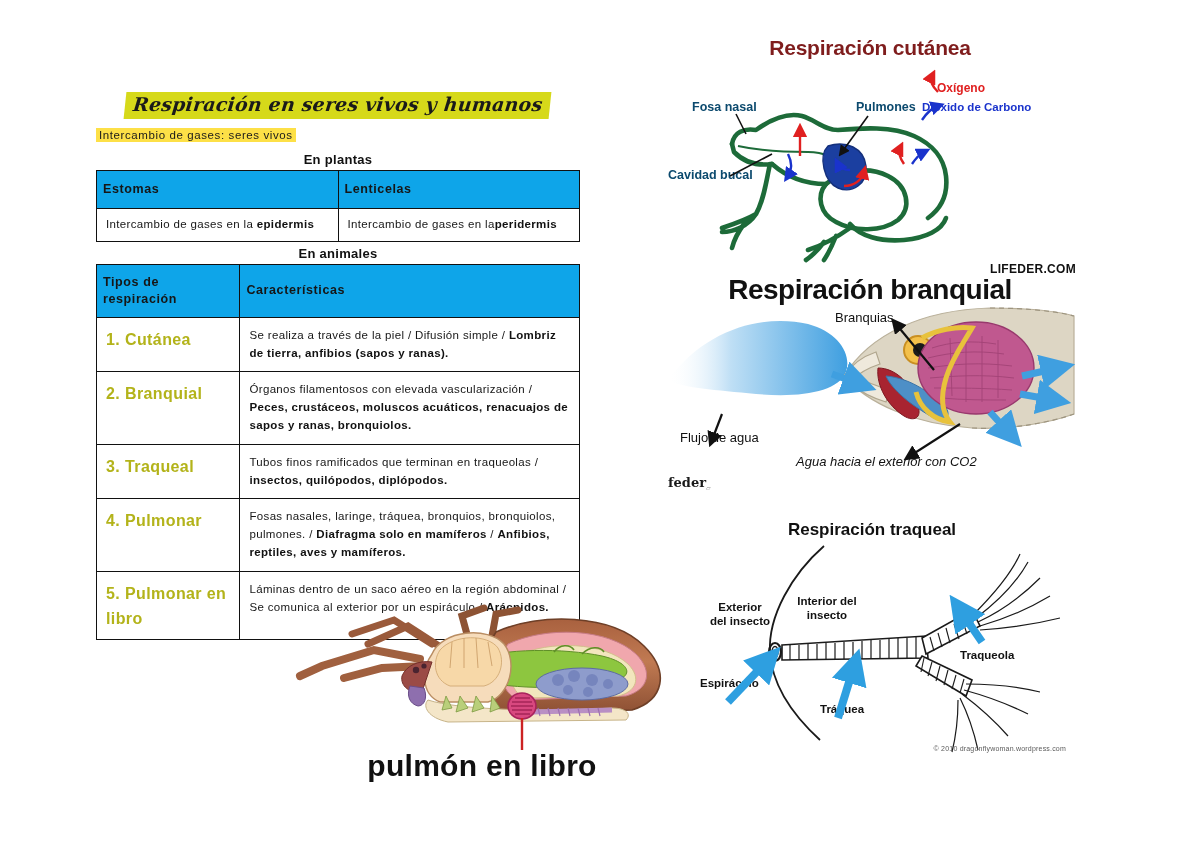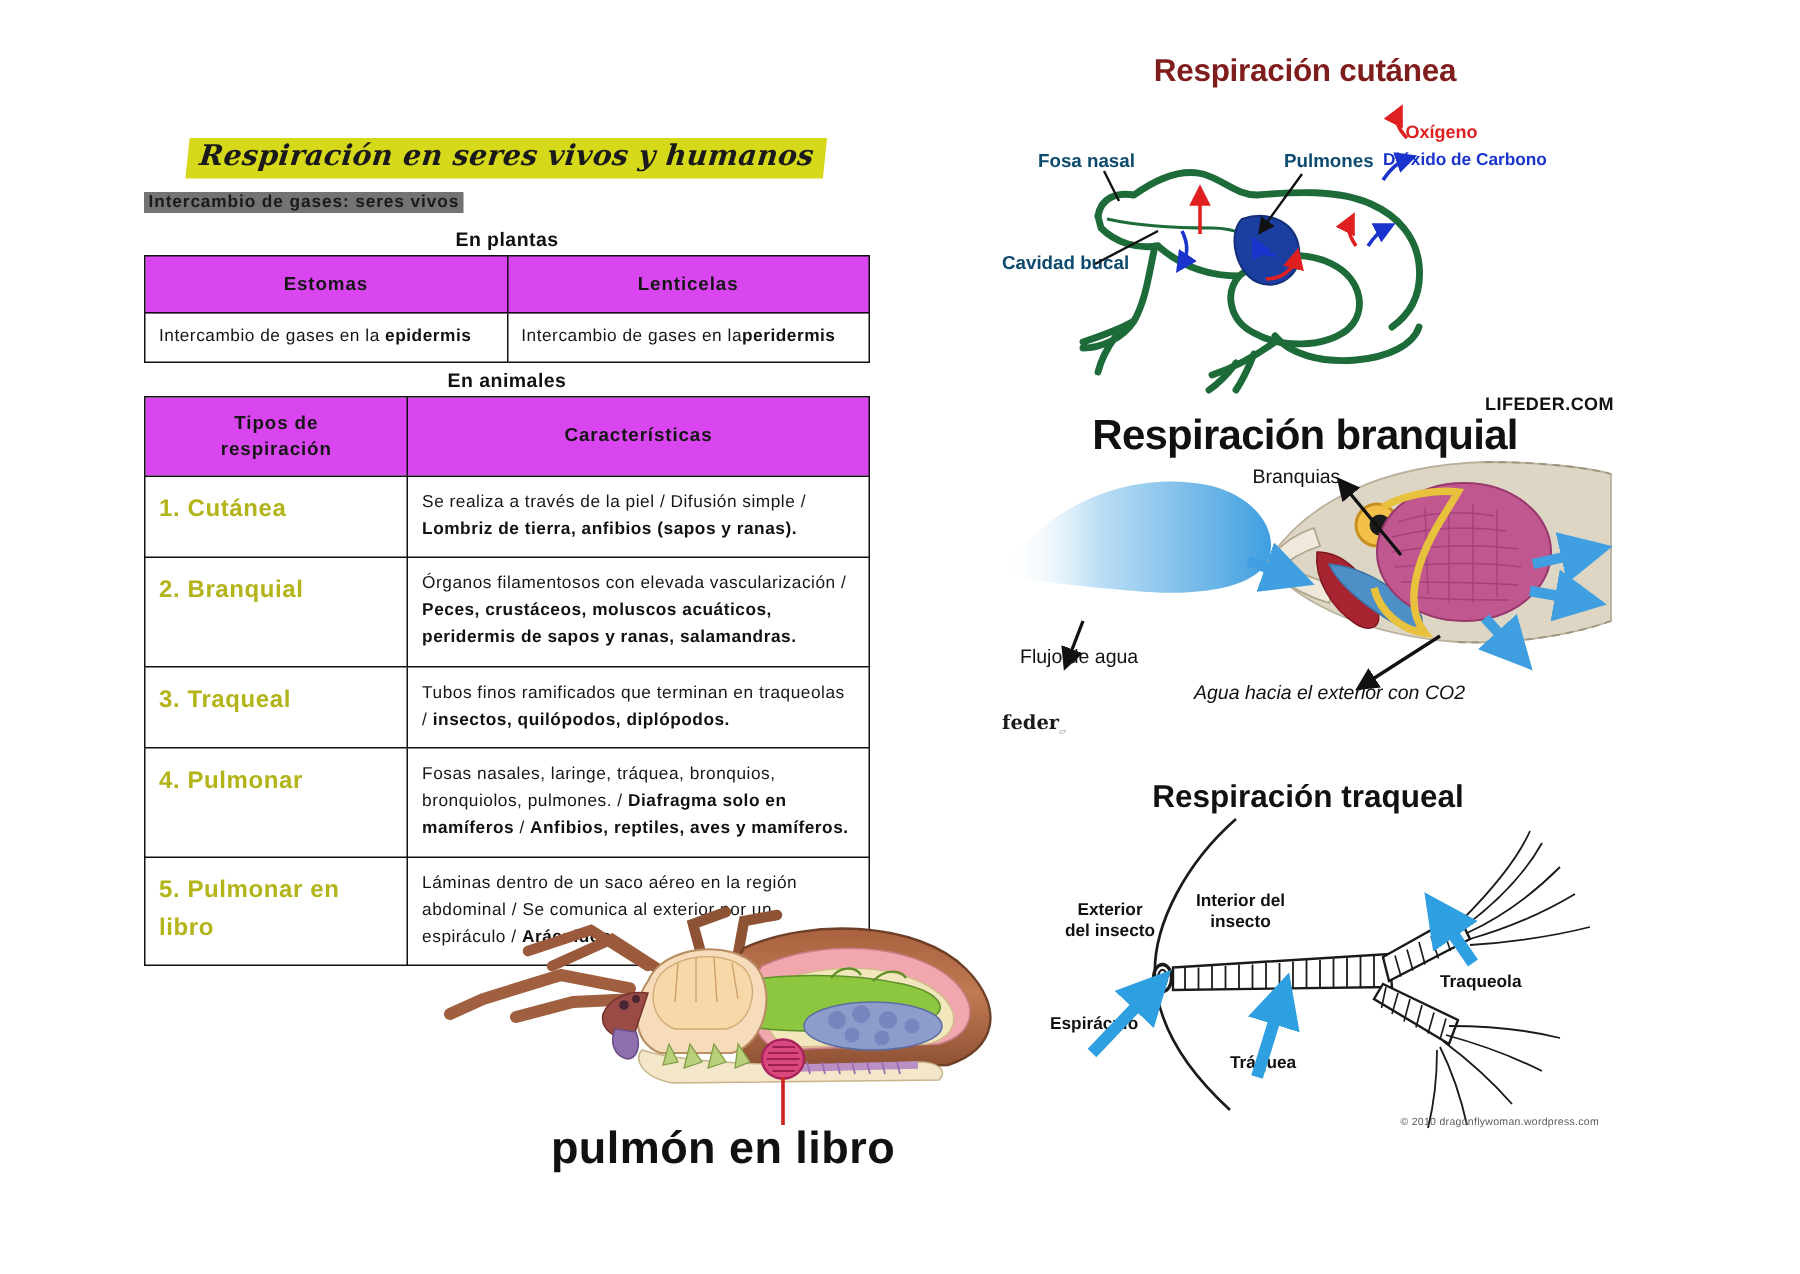--- a/index.html
+++ b/index.html
@@ -41,27 +41,26 @@
     font-size: 19px;
     font-weight: 600;
     letter-spacing: .2px;
     padding: 2px 8px 3px 8px;
     line-height: 1.15;
     transform: skewX(-6deg);
   }
 
   .subtitle {
     display: inline-block;
-    background: #737373;
+    background: #fde047;
     color: #1a1a1a;
     font-size: 11.5px;
     letter-spacing: .6px;
     padding: 1px 3px;
     margin-bottom: 6px;
-    font-weight: bold;
   }
 
   .section-label {
     text-align: center;
     font-size: 13px;
     font-weight: bold;
     color: #111;
     letter-spacing: .3px;
     margin: 4px 0 3px 0;
   }
@@ -74,26 +73,26 @@
   table.grid td, table.grid th {
     border: 1.5px solid #111;
     padding: 7px 9px;
     vertical-align: middle;
     font-size: 11.5px;
     color: #161616;
     letter-spacing: .35px;
     line-height: 1.55;
   }
   table.grid th {
-    background: #d946ef;
+    background: #0ea5e9;
     font-size: 12.5px;
     font-weight: bold;
-    text-align: center;
+    text-align: left;
     letter-spacing: .6px;
-    padding: 9px 22px;
+    padding: 9px 6px;
   }
   .plants-table td { text-align: left; padding: 8px 10px; }
   .plants-table .c1 { width: 50%; }
 
   .animals-table .col-type { width: 27%; }
   .animals-table td.type-cell {
     color: #b3b31a;
     font-weight: bold;
     font-size: 16px;
     vertical-align: top;
@@ -154,21 +153,21 @@
     text-align: center;
     font-size: 28px;
     font-weight: bold;
     color: #111;
     letter-spacing: -.5px;
   }
   .fig-title-trach {
     position: absolute;
     width: 100%;
     text-align: center;
-    font-size: 21px;
+    font-size: 17px;
     font-weight: bold;
     color: #111;
   }
 
   .lbl {
     position: absolute;
     font-size: 12.5px;
     font-weight: bold;
     color: #0c4a6e;
     white-space: nowrap;
@@ -279,21 +278,21 @@
         <th>Características</th>
       </tr>
 
       <tr>
         <td class="type-cell">1. Cutánea</td>
         <td class="desc-cell"><span>Se realiza a través de la piel / Difusión simple / </span><b>Lombriz de tierra, anfibios (sapos y ranas).</b></td>
       </tr>
 
       <tr>
         <td class="type-cell">2. Branquial</td>
-        <td class="desc-cell"><span>Órganos filamentosos con elevada vascularización / </span><b>Peces, crustáceos, moluscos acuáticos, peridermis de sapos y ranas, salamandras.</b></td>
+        <td class="desc-cell"><span>Órganos filamentosos con elevada vascularización / </span><b>Peces, crustáceos, moluscos acuáticos, renacuajos de sapos y ranas, bronquiolos.</b></td>
       </tr>
 
       <tr>
         <td class="type-cell">3. Traqueal</td>
         <td class="desc-cell"><span>Tubos finos ramificados que terminan en traqueolas / </span><b>insectos, quilópodos, diplópodos.</b></td>
       </tr>
 
       <tr>
         <td class="type-cell">4. Pulmonar</td>
         <td class="desc-cell"><span>Fosas nasales, laringe, tráquea, bronquios, bronquiolos, pulmones. / </span><b>Diafragma solo en mamíferos</b><span> / </span><b>Anfibios, reptiles, aves y mamíferos.</b></td>

